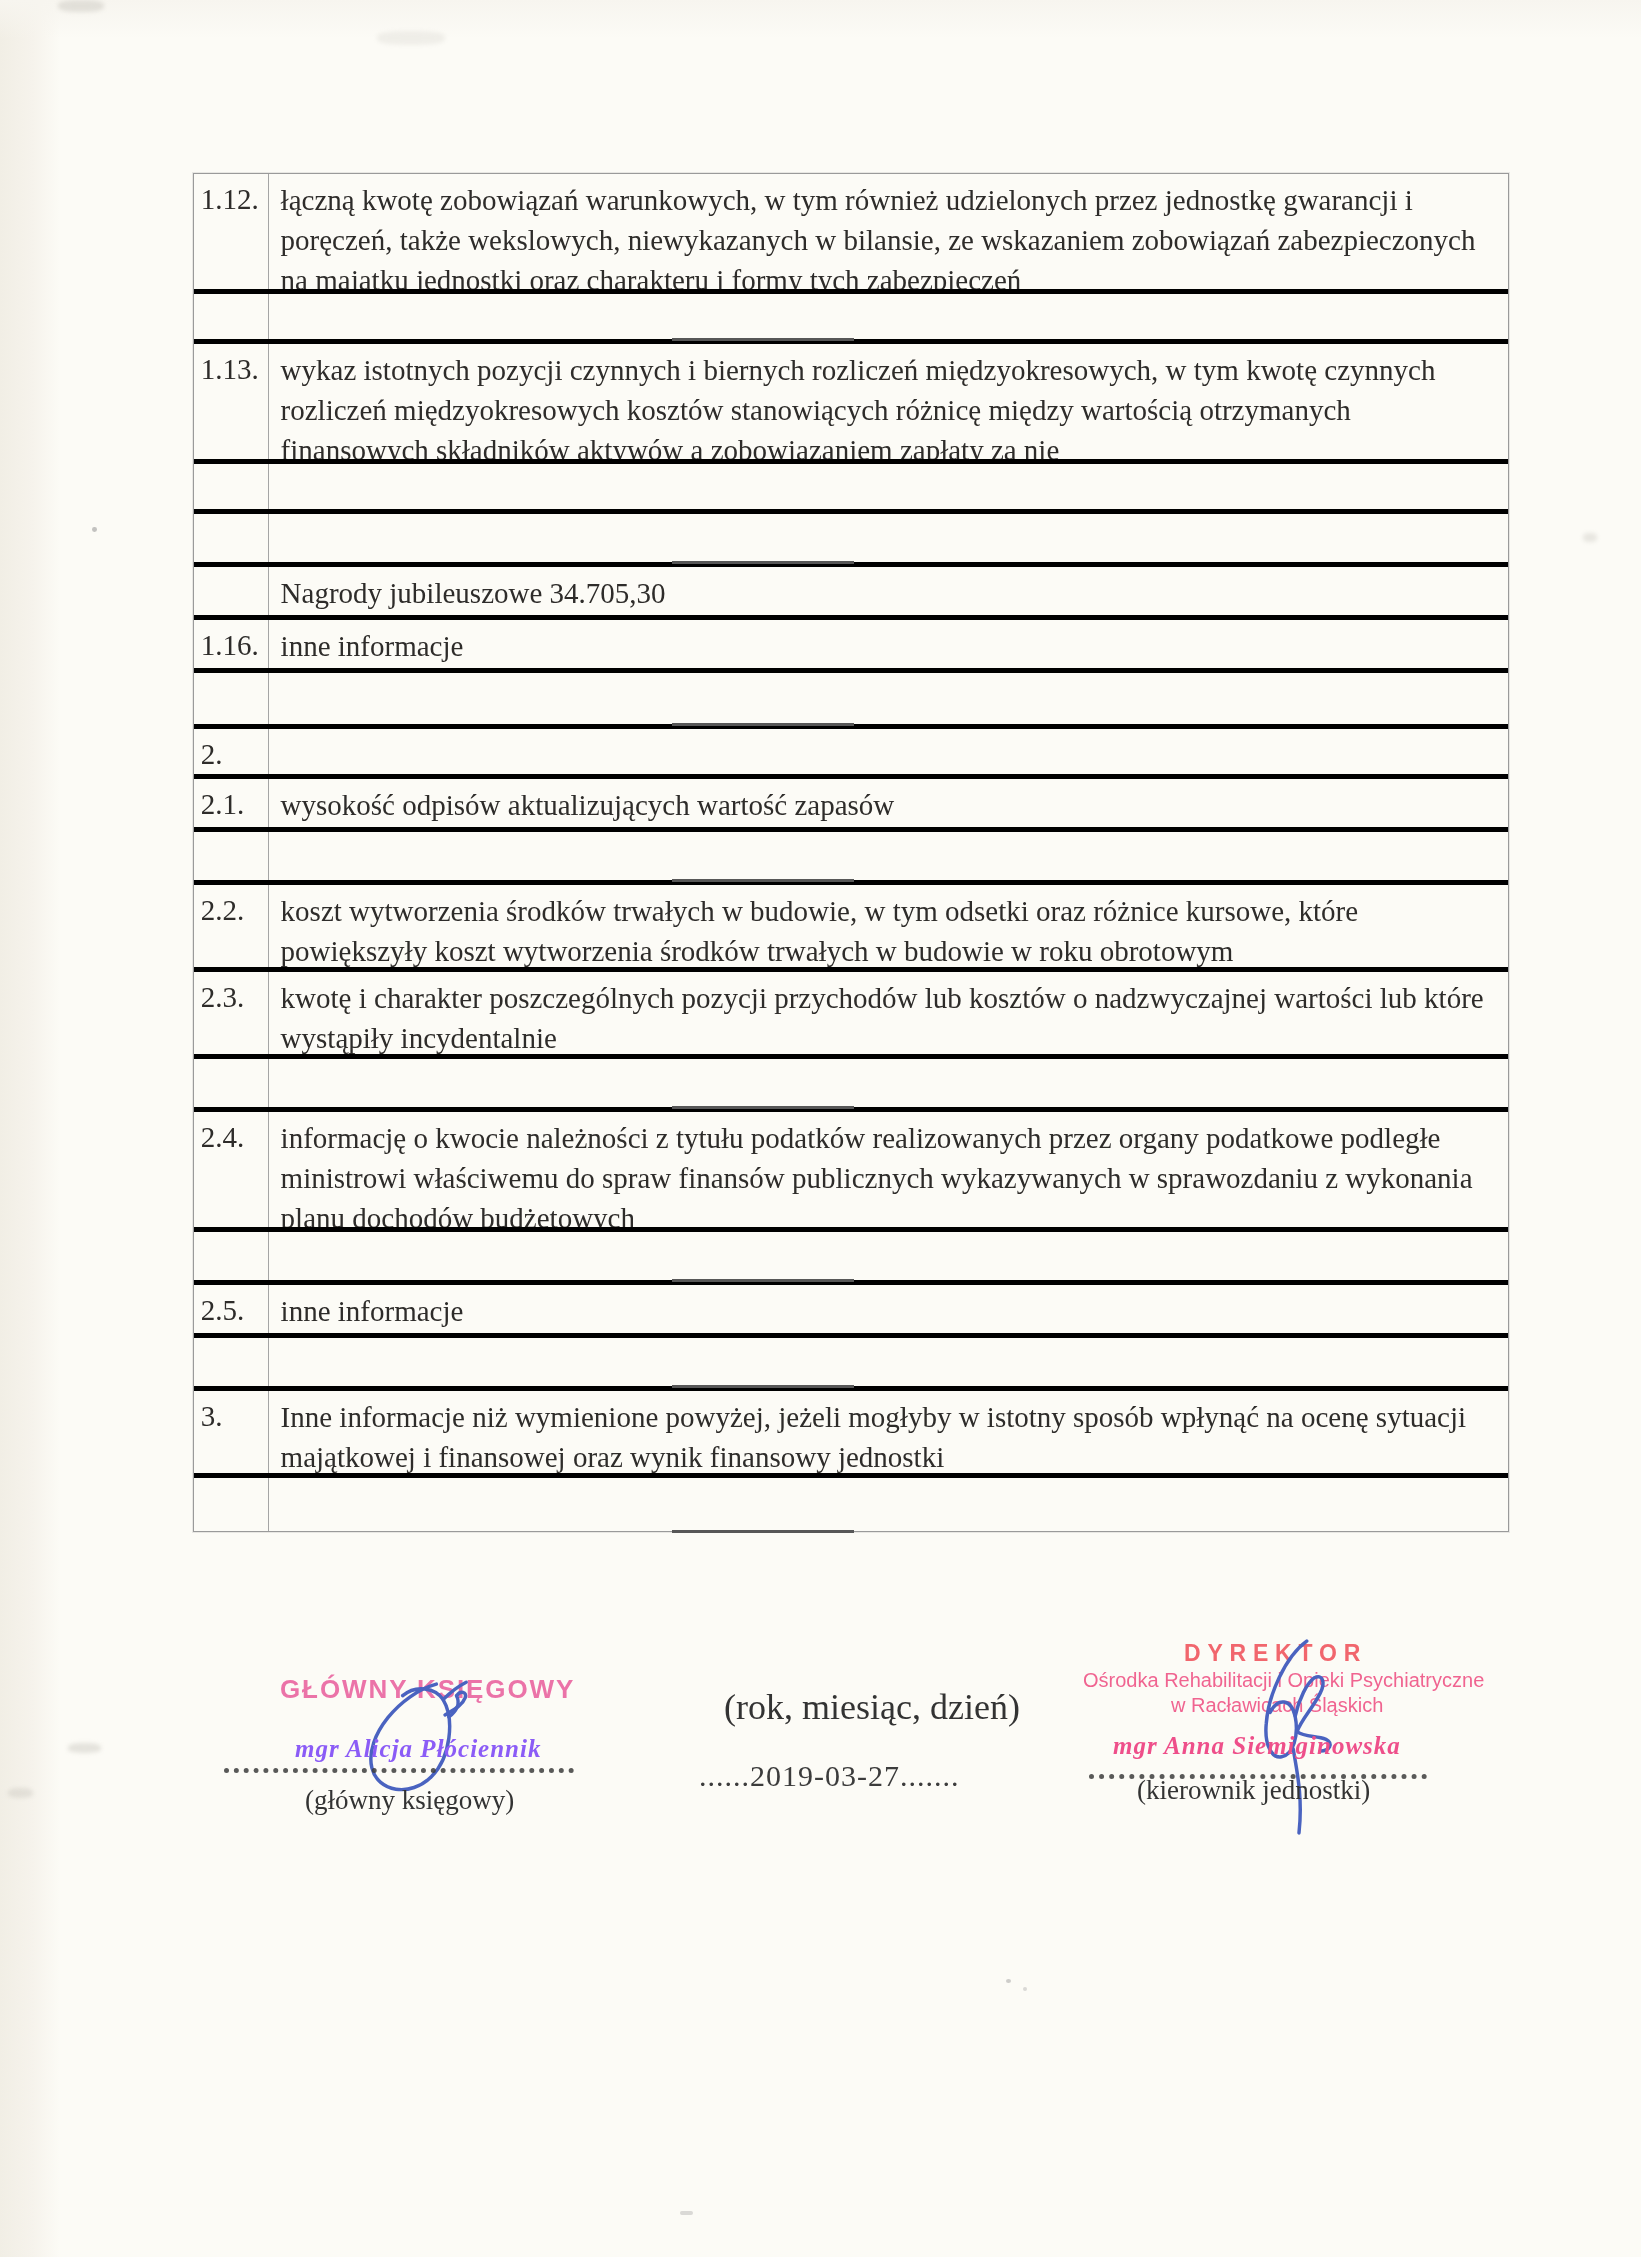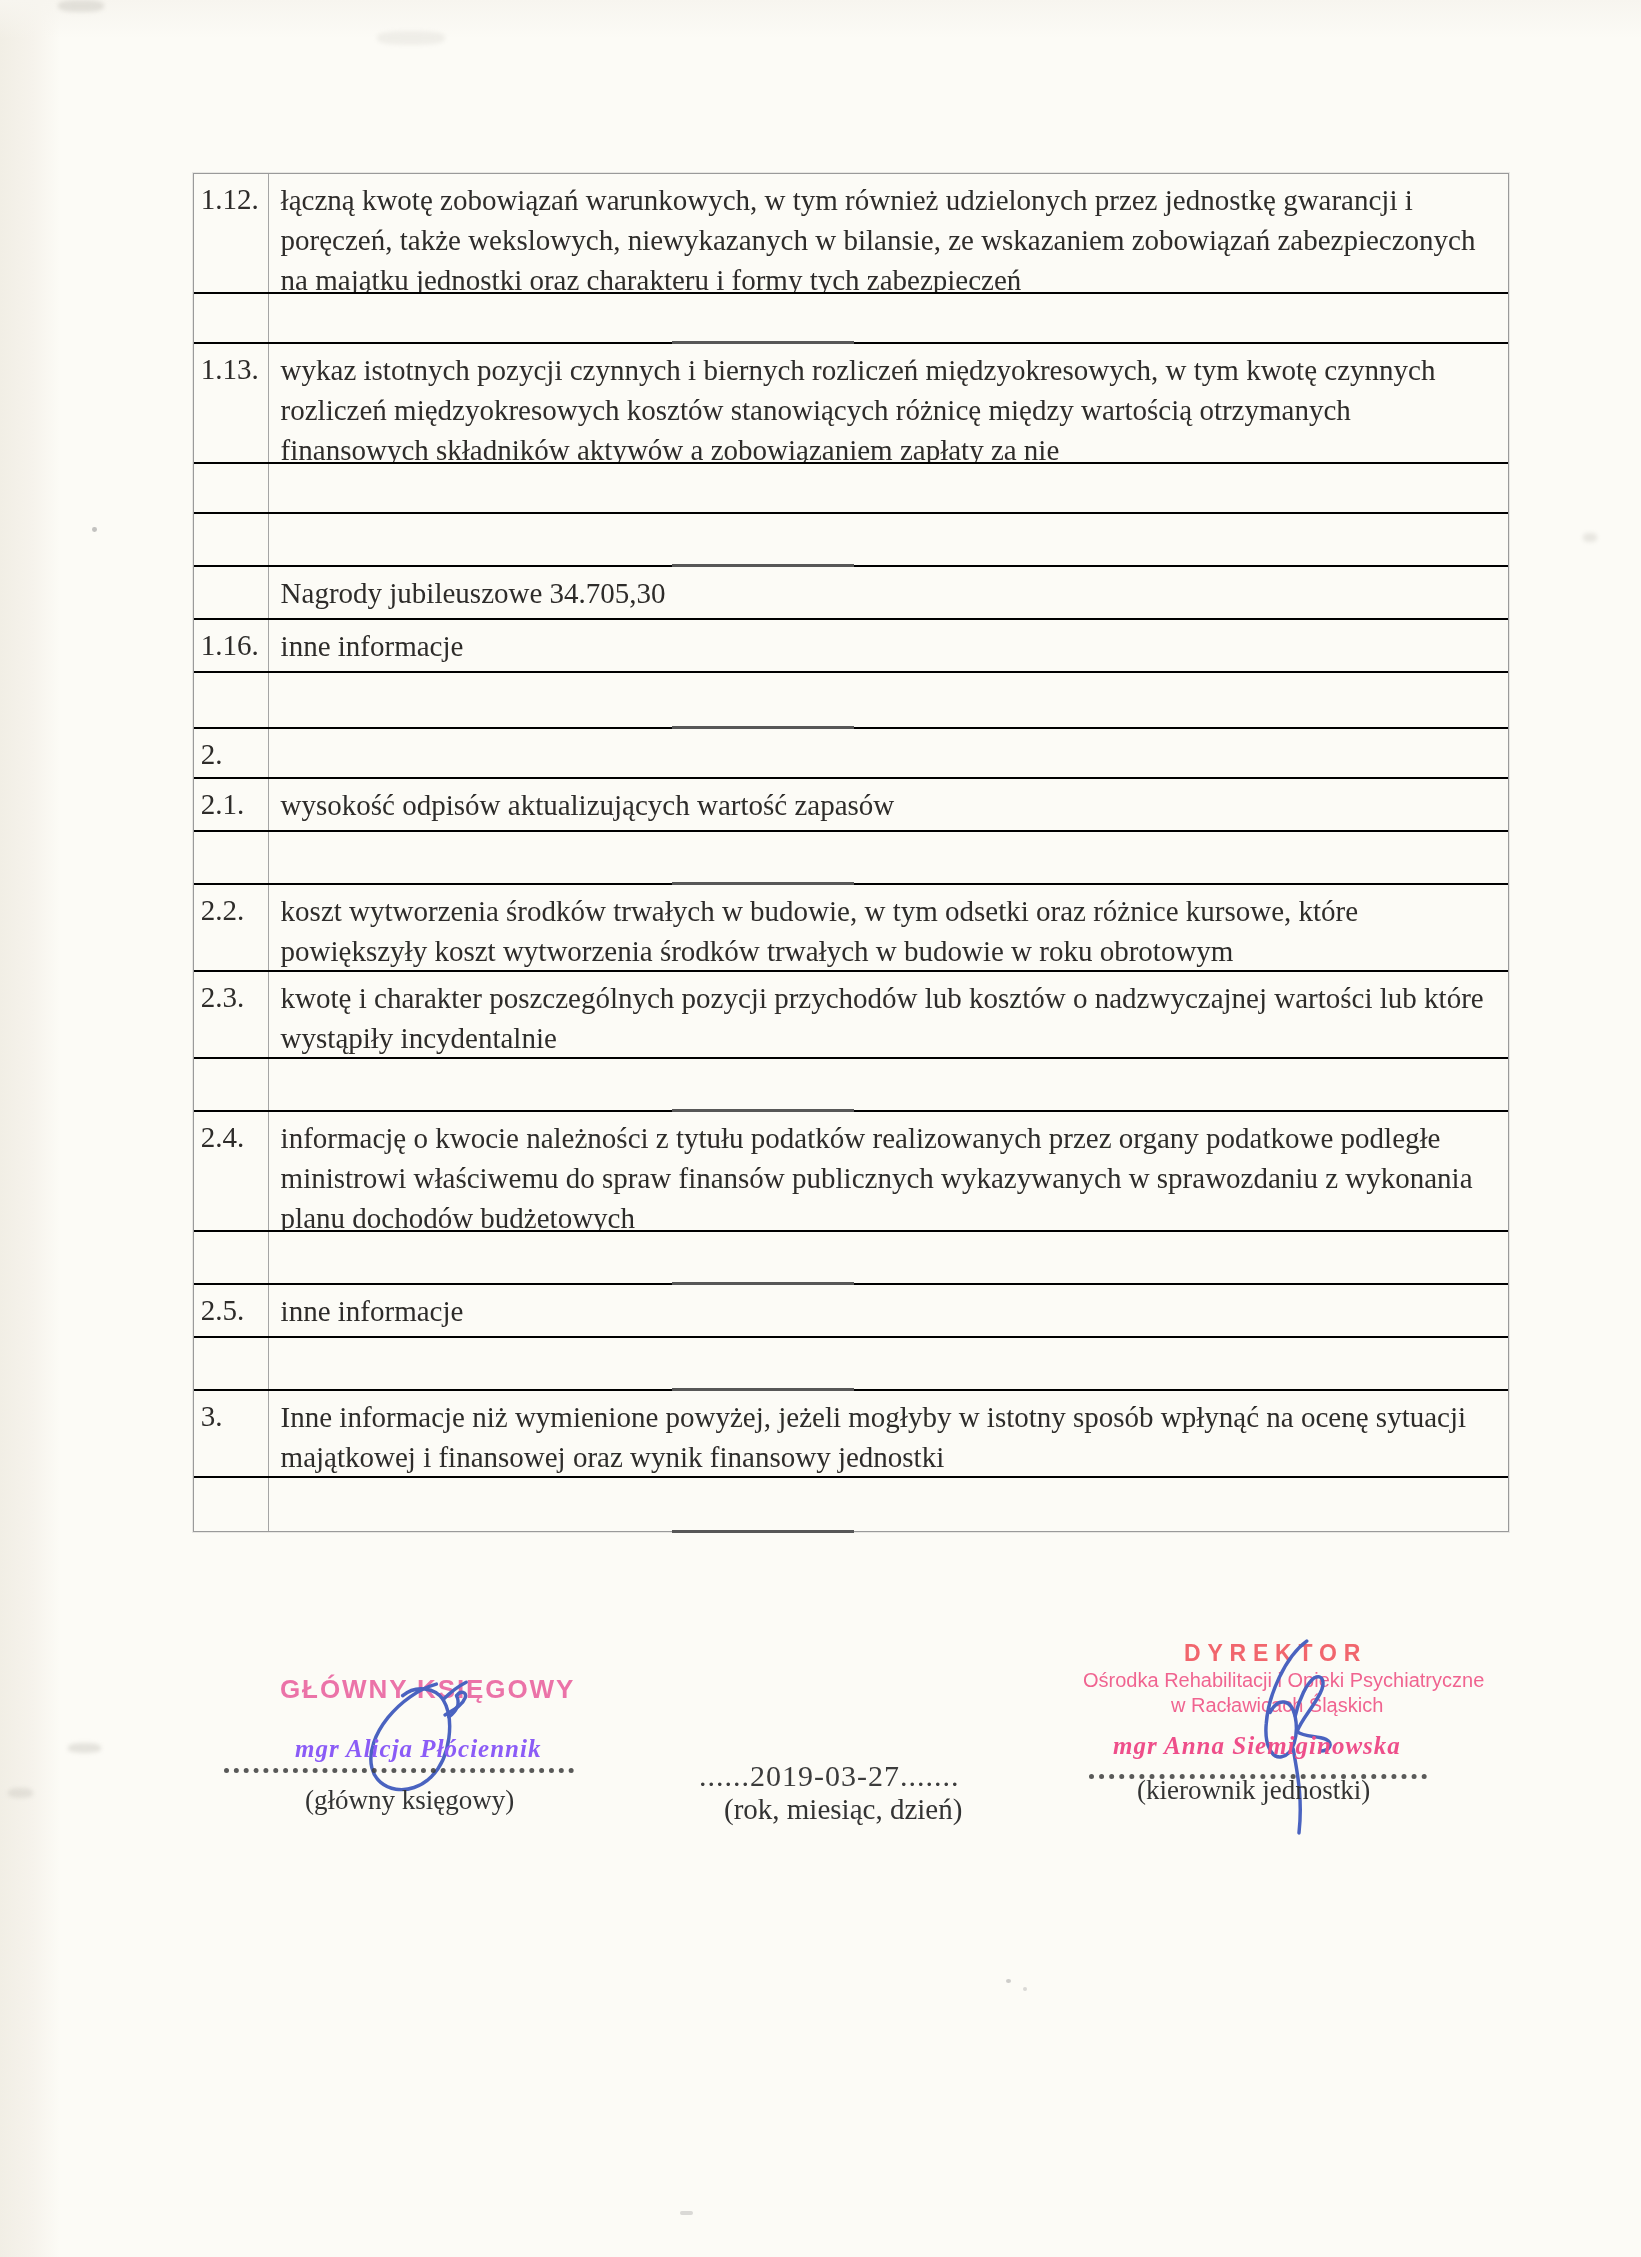--- a/index.html
+++ b/index.html
@@ -22,21 +22,21 @@
   }
   
   .annex-table{
     position:absolute;left:193px;top:173px;width:1316px;
     border:1px solid #9a9a9a;
     box-shadow:0 0 0 1px rgba(170,170,170,.25);
     box-sizing:border-box;
   }
   .trow{
     display:flex;position:relative;box-sizing:border-box;
-    border-bottom:2px solid #000000;
+    border-bottom:5px solid #000000;
   }
   .trow:last-child{border-bottom:none;}
   .cell-num{
     width:75px;flex:0 0 75px;box-sizing:border-box;
     border-right:1px solid #a5a5a5;
     padding:4.8px 1.9px 0 6.8px;
     font-size:29px;line-height:40px;
     overflow:hidden;
   }
   .cell-text{
@@ -61,21 +61,21 @@
   .stamp-name-left{
     left:295px;top:1735px;font-size:25px;font-weight:bold;font-style:italic;
     letter-spacing:1px;color:#8b5cf6;
   }
   .dotline-left{
     left:224px;top:1768px;width:350px;height:0;
     border-bottom:5.8px dotted #3d3d3d;opacity:.85;
   }
   .caption-left{left:305px;top:1785px;font-size:27px;color:#333;}
   .date-value{left:699px;top:1759px;font-size:30px;color:#3c3c3c;letter-spacing:1px;}
-  .date-caption{left:724px;top:1793px;font-size:29px;color:#333;}
+  .date-caption{left:724px;top:1686px;font-size:36px;color:#333;}
   .stamp-title-right{
     left:1184px;top:1640px;font-size:23px;font-weight:bold;
     letter-spacing:6.8px;color:#f0565f;opacity:.9;
   }
   .stamp-org1{left:1083px;top:1669px;width:463px;font-size:20px;color:#ef5486;opacity:.9;}
   .stamp-org2{left:1171px;top:1694px;font-size:20px;color:#ef5486;opacity:.9;}
   .stamp-name-right{
     left:1113px;top:1732px;font-size:25px;font-weight:bold;font-style:italic;
     letter-spacing:1px;color:#ee4f8a;
   }

